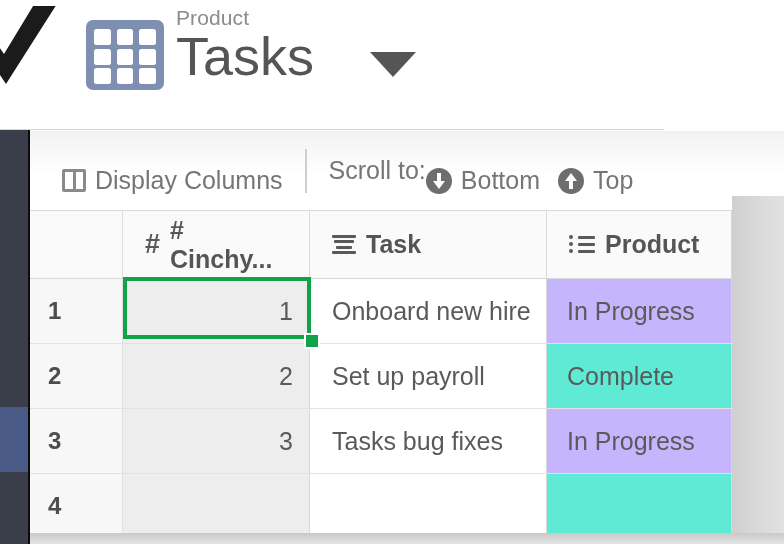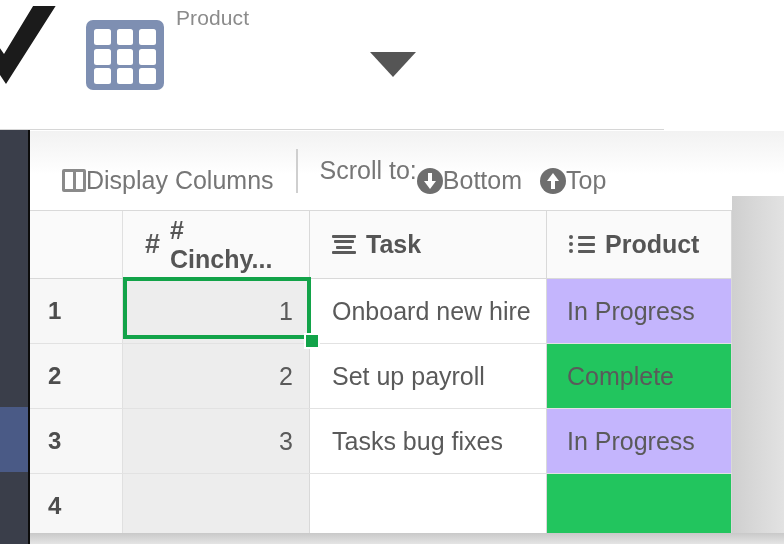--- a/index.html
+++ b/index.html
@@ -31,21 +31,21 @@
   
   .rail{position:absolute;left:0;top:130px;width:28px;height:414px;background:#3a3e4a;}
   .rail-active{position:absolute;left:0;top:277px;width:28px;height:65px;background:#4a5a86;}
   .rail-edge{position:absolute;left:28px;top:130px;width:2px;height:414px;background:#0c0c0c;}
 
   
   .toolbar{position:absolute;left:30px;top:131px;width:754px;height:79px;
            background:linear-gradient(#f2f2f2,#ffffff 55%);box-sizing:border-box;
            display:flex;align-items:center;}
   .tb-inner{display:flex;align-items:center;padding-left:32px;gap:0;}
-  .tb-btn{display:flex;align-items:center;color:#767676;font-size:25px;
+  .tb-btn{display:flex;align-items:center;gap:9px;color:#767676;font-size:25px;
           white-space:nowrap;cursor:pointer;margin-top:20px;}
   .tb-btn + .tb-btn{margin-left:22px;}
   .tb-sep{width:2px;height:44px;background:#cfcfcf;margin:0 22px;}
   .tb-label{color:#767676;font-size:25px;white-space:nowrap;}
 
   .ic-cols{width:24px;height:23px;border:3px solid #8a8a8a;box-sizing:border-box;
            position:relative;border-radius:2px;}
   .ic-cols:after{content:"";position:absolute;left:50%;top:0;bottom:0;width:3px;
                  margin-left:-1.5px;background:#8a8a8a;}
   .ic-sort{width:17px;height:26px;position:relative;}
@@ -71,21 +71,21 @@
   .grow{display:flex;height:64px;border-bottom:1px solid #e2e2e2;}
   .c-gutter{width:93px;min-width:93px;background:#f7f7f7;border-right:1px solid #e0e0e0;
             display:flex;align-items:center;padding-left:18px;box-sizing:border-box;
             color:#4d4d4d;font-size:24px;font-weight:bold;}
   .c-id{width:187px;min-width:187px;background:#ededed;border-right:1px solid #d9d9d9;
         display:flex;align-items:center;justify-content:flex-end;padding-right:16px;
         box-sizing:border-box;color:#5a5a5a;font-size:25px;position:relative;}
   .c-task{width:237px;min-width:237px;background:#fff;border-right:1px solid #d9d9d9;
           display:flex;align-items:center;padding-left:22px;box-sizing:border-box;
           color:#5a5a5a;font-size:25px;}
-  .c-status{width:185px;min-width:185px;background:#22c55e;border-right:1px solid #d9d9d9;
+  .c-status{width:185px;min-width:185px;background:#5eead4;border-right:1px solid #d9d9d9;
             display:flex;align-items:center;padding-left:20px;box-sizing:border-box;
             color:#5a5a5a;font-size:25px;}
   .c-status.hl{background:#c4b5fd;}
 
   .ghead .c-gutter{background:#fafafa;border-right:1px solid #e0e0e0;}
   .ghead .c-id,.ghead .c-task,.ghead .c-status{background:#fafafa;color:#555;
         font-size:25px;font-weight:bold;justify-content:flex-start;padding-left:22px;}
   .hcell{display:flex;align-items:center;gap:10px;}
   .ic-hash{font-size:27px;font-weight:bold;color:#5a5a5a;line-height:1;}
   .ic-lines{width:24px;height:19px;display:flex;flex-direction:column;justify-content:space-between;}
@@ -139,20 +139,21 @@
         </div>
       <div class="cellrow r3">
           <i></i>
           <i></i>
           <i></i>
         </div>
     </div>
 
     <div class="title-wrap">
       <div class="eyebrow">Product</div>
+      <div class="maintitle">Tasks</div>
     </div>
 
     <div class="caret"></div>
   </div>
 
   <div class="rail">
     <div class="rail-active"></div>
   </div>
   <div class="rail-edge"></div>
 

